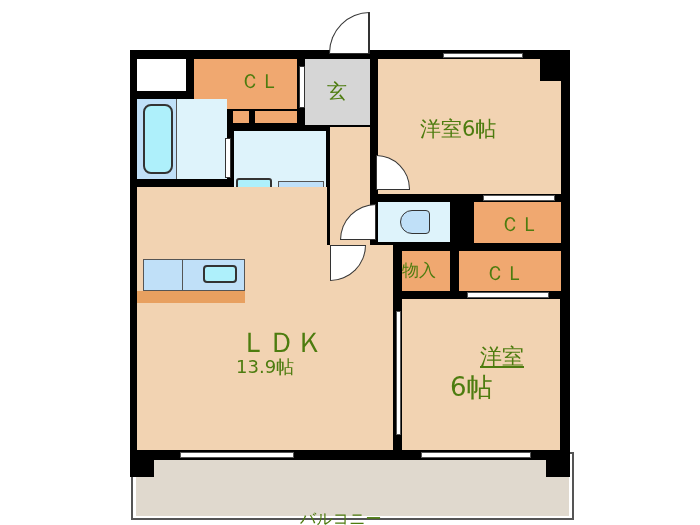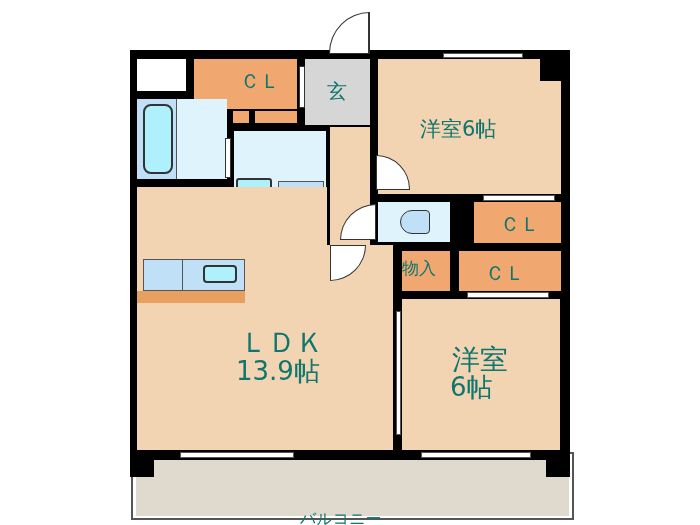--- a/index.html
+++ b/index.html
@@ -4,21 +4,21 @@
 <style>
   html,body{margin:0;padding:0;background:#fff;}
   body{width:700px;height:525px;position:relative;overflow:hidden;font-family:"DejaVu Sans","Liberation Sans",sans-serif;}
   .abs{position:absolute;box-sizing:border-box;}
   .wall{background:#000;}
   .room{background:#f2d3b2;}
   .cl{background:#f0a870;}
   .wet{background:#def3fb;}
   .genkan{background:#d6d6d6;}
   .balc{background:#e0d9ce;}
-  .label{position:absolute;color:#0f766e;font-size:20px;line-height:1.1;white-space:nowrap;}
+  .label{position:absolute;color:#4d7c0f;font-size:20px;line-height:1.1;white-space:nowrap;}
   .win{background:#fff;border:1px solid #555;}
   .door-arc{background:#fff;border:1px solid #333;}
   .tub{background:#aef0fb;border:2px solid #333;border-radius:8px;}
 </style>
 </head>
 <body>
 
 <div class="abs" style="left:131px;top:452px;width:443px;height:68px;border:2px solid #555;background:#fff;"></div>
 <div class="abs balc" style="left:136px;top:456px;width:433px;height:60px;"></div>
 <div class="label" style="left:300px;top:478px;font-size:16px;margin-top:32px;">バルコニー</div>
@@ -61,33 +61,33 @@
 
 <div class="abs wet" style="left:378px;top:202px;width:72px;height:40px;"></div>
 <div class="abs" style="left:400px;top:210px;width:30px;height:24px;background:#c0e0f8;border:1px solid #333;border-radius:12px 4px 4px 12px;"></div>
 <div class="abs door-arc" style="left:340px;top:204px;width:36px;height:36px;border-radius:36px 0 0 0;"></div>
 
 <div class="abs cl" style="left:474px;top:202px;width:87px;height:41px;"></div>
 <div class="label" style="left:500px;top:213px;">ＣＬ</div>
 <div class="abs win" style="left:483px;top:195px;width:72px;height:6px;"></div>
 
 <div class="abs cl" style="left:402px;top:251px;width:48px;height:40px;"></div>
-<div class="label" style="left:402px;top:261px;font-size:17px;font-family:Liberation Mono, monospace;">物入</div>
+<div class="label" style="left:402px;top:261px;font-size:17px;">物入</div>
 <div class="abs cl" style="left:459px;top:251px;width:102px;height:40px;"></div>
 <div class="label" style="left:485px;top:262px;">ＣＬ</div>
 
 <div class="abs room" style="left:137px;top:187px;width:190px;height:263px;"></div>
 <div class="abs room" style="left:327px;top:245px;width:66px;height:205px;"></div>
 <div class="abs door-arc" style="left:330px;top:245px;width:36px;height:36px;border-radius:0 0 36px 0;"></div>
 <div class="abs" style="left:143px;top:259px;width:102px;height:32px;background:#c0e0f8;border:1px solid #555;"></div>
 <div class="abs" style="left:143px;top:259px;width:40px;height:32px;border-right:1px solid #555;"></div>
 <div class="abs tub" style="left:203px;top:265px;width:34px;height:18px;border-radius:4px;"></div>
 <div class="abs" style="left:137px;top:291px;width:108px;height:12px;background:#e8a060;"></div>
 <div class="label" style="left:240px;top:328px;font-size:28px;">ＬＤＫ</div>
-<div class="label" style="left:236px;top:357px;font-size:26px;">13.9帖</div>
+<div class="label" style="left:236px;top:357px;font-size:18px;">13.9帖</div>
 <div class="abs win" style="left:180px;top:452px;width:114px;height:6px;"></div>
 
 <div class="abs room" style="left:402px;top:299px;width:158px;height:151px;"></div>
-<div class="label" style="left:452px;top:345px;font-size:28px;">洋室</div>
+<div class="label" style="left:480px;top:345px;font-size:22px;text-decoration:underline;">洋室</div>
 <div class="label" style="left:450px;top:373px;font-size:26px;">6帖</div>
 <div class="abs win" style="left:467px;top:292px;width:82px;height:6px;"></div>
 <div class="abs win" style="left:396px;top:311px;width:5px;height:124px;"></div>
 <div class="abs win" style="left:421px;top:452px;width:110px;height:6px;"></div>
 
 </body></html>

